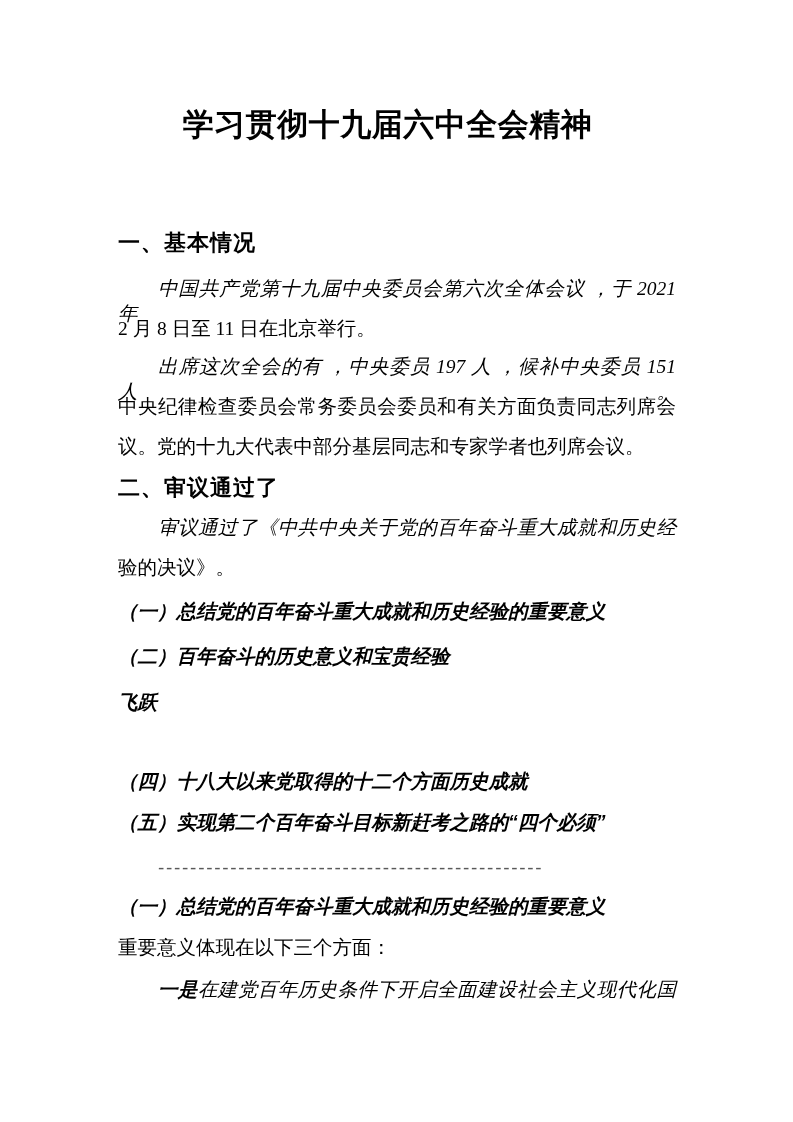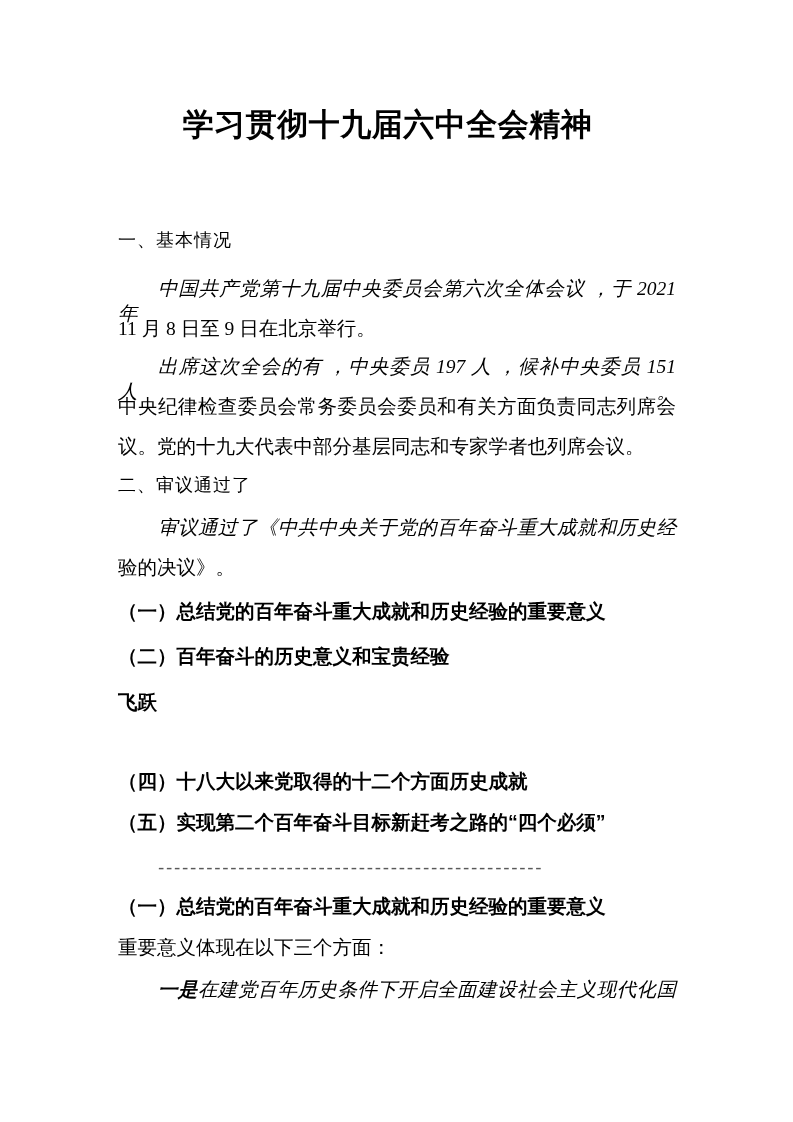--- a/index.html
+++ b/index.html
@@ -14,27 +14,28 @@
     position:absolute;left:0;top:106px;width:775px;
     text-align:center;font-size:31px;font-weight:700;
     font-family:"Liberation Sans", sans-serif;
     line-height:1.25;letter-spacing:0.5px;
   }
   .line{
     position:absolute;left:118px;width:558px;
     font-size:19.5px;line-height:1.3;white-space:nowrap;
   }
   .h1{
-    font-size:18px;font-weight:400;
+    font-size:22px;font-weight:700;
     font-family:"Liberation Sans", sans-serif;
     letter-spacing:1px;
   }
   .item{
     font-weight:700;
     font-family:"Liberation Sans", sans-serif;
+    font-style:italic;
   }
   .just{
     white-space:normal;
     text-align:justify;
     text-align-last:justify;
   }
   .indent{text-indent:40px;font-style:italic;}
   .dashes{
     color:#595959;
     font-family:"Liberation Sans", sans-serif;
@@ -49,21 +50,21 @@
 </head>
 <body>
 
 <div class="page">
 
   <div class="doc-title">学习贯彻十九届六中全会精神</div>
 
   <div class="line h1" style="top:229px">一、基本情况</div>
 
   <div class="line just indent" style="top:276px">中国共产党第十九届中央委员会第六次全体会议 ，于 2021 年</div>
-  <div class="line" style="top:316px">11 月 8 日至 9 日在北京举行。</div>
+  <div class="line" style="top:316px">2 月 8 日至 11 日在北京举行。</div>
   <div class="line just indent" style="top:354px">出席这次全会的有 ，中央委员 197 人 ，候补中央委员 151 人。</div>
   <div class="line just" style="top:394px">中央纪律检查委员会常务委员会委员和有关方面负责同志列席会</div>
   <div class="line" style="top:434px">议。党的十九大代表中部分基层同志和专家学者也列席会议。</div>
 
   <div class="line h1" style="top:474px">二、审议通过了</div>
 
   <div class="line just indent" style="top:515px">审议通过了《中共中央关于党的百年奋斗重大成就和历史经</div>
   <div class="line" style="top:555px">验的决议》。</div>
 
   <div class="line item" style="top:599px">（一）总结党的百年奋斗重大成就和历史经验的重要意义</div>

